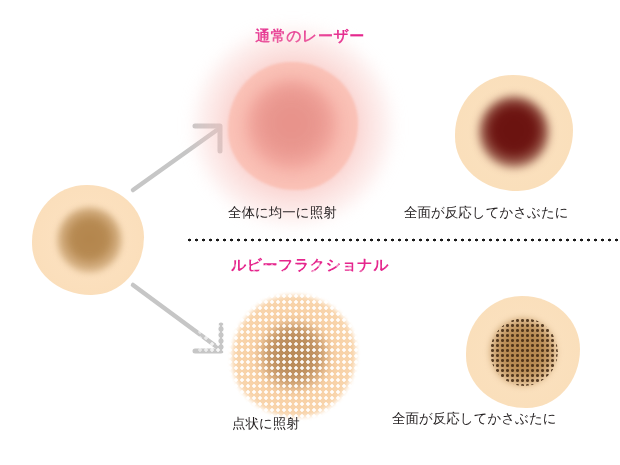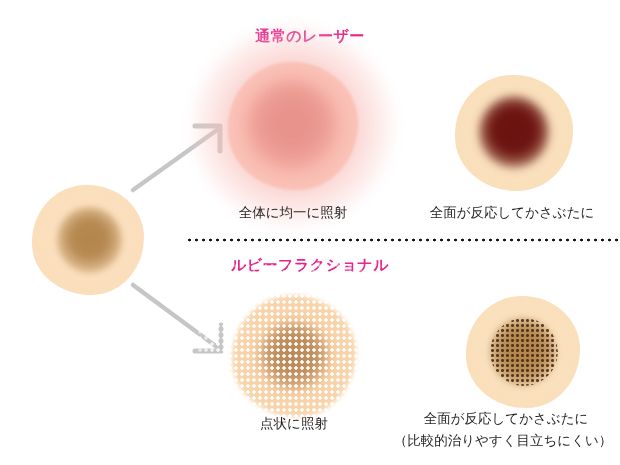--- a/index.html
+++ b/index.html
@@ -25,21 +25,20 @@
   }
   #title-top{left:0;right:0;top:27px;}
   #title-bottom{left:0;right:0;top:256px;}
 
   
   .caption{
     position:absolute;
     font-size:13.5px;
     color:#231f20;
     white-space:nowrap;
-    text-align:center;
     line-height:20px;
   }
 
   
   #divider{
     position:absolute;
     left:186px;top:238px;
     width:434px;height:4px;
     background-image:radial-gradient(circle, #1a1a1a 0 1.3px, rgba(0,0,0,0) 1.6px);
     background-size:7px 4px;
@@ -207,15 +206,14 @@
 
   <div class="caption" style="left:232px;top:414px;width:124px;">点状に照射</div>
 
   <div class="blob" id="blob-dotscab">
     <div class="skin"></div>
     <div class="spot"></div>
   </div>
   <div id="grid-dotscab"></div>
 
   <div class="caption" style="left:392px;top:409px;width:228px;">全面が反応してかさぶたに</div>
-  <div class="caption" style="left:386px;top:431px;width:234px;">（比較的治りやすく目立ちにくい）</div>
 
 </div>
 
 </body></html>

